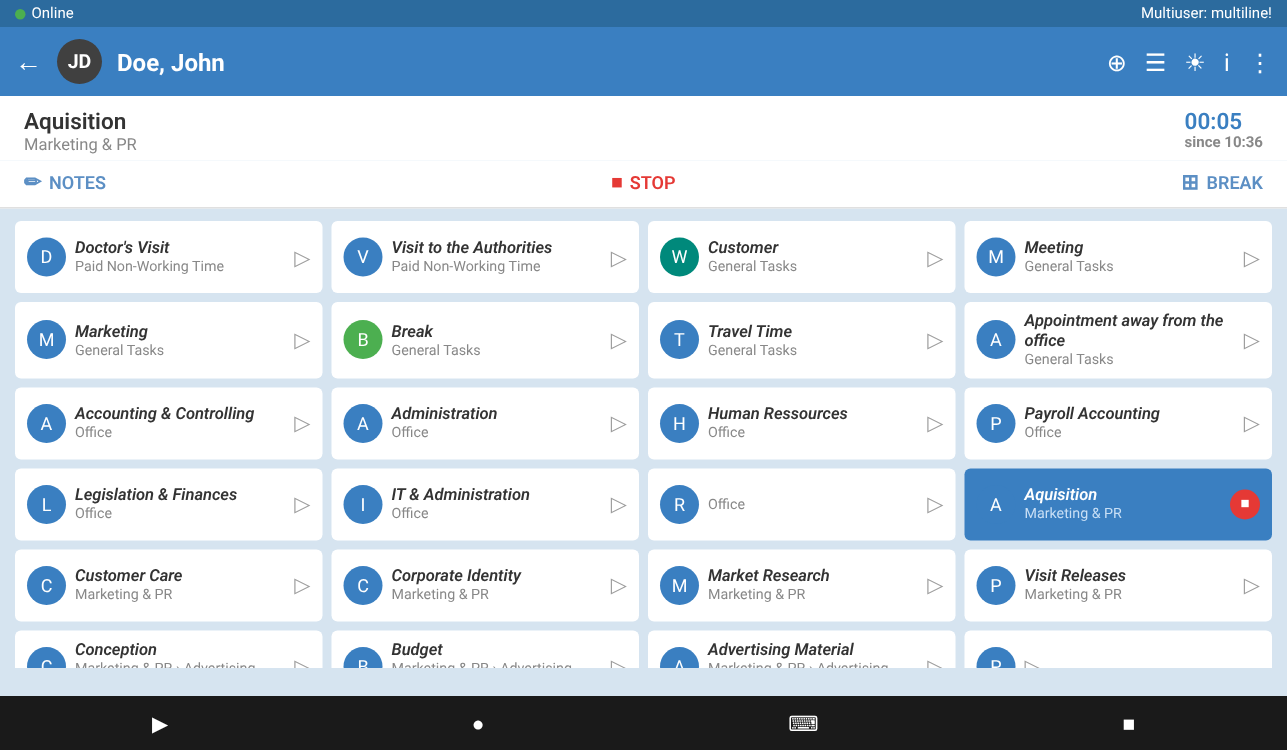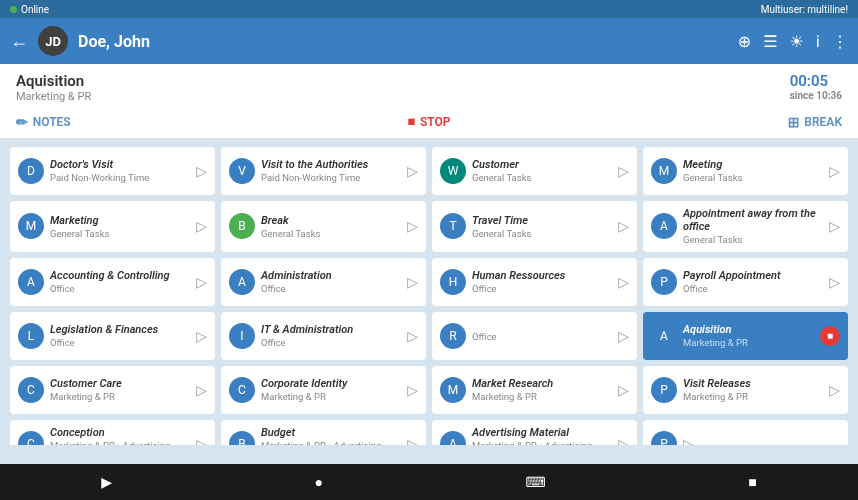--- a/index.html
+++ b/index.html
@@ -246,21 +246,21 @@
       <div class="card-icon blue">H</div>
       <div class="card-text">
         <div class="card-title">Human Ressources</div>
         <div class="card-sub">Office</div>
       </div>
       <span class="card-play">▷</span>
     </div>
       <div class="card">
       <div class="card-icon blue">P</div>
       <div class="card-text">
-        <div class="card-title">Payroll Appointment</div>
+        <div class="card-title">Payroll Accounting</div>
         <div class="card-sub">Office</div>
       </div>
       <span class="card-play">▷</span>
     </div>
       <div class="card">
       <div class="card-icon blue">L</div>
       <div class="card-text">
         <div class="card-title">Legislation &amp; Finances</div>
         <div class="card-sub">Office</div>
       </div>

